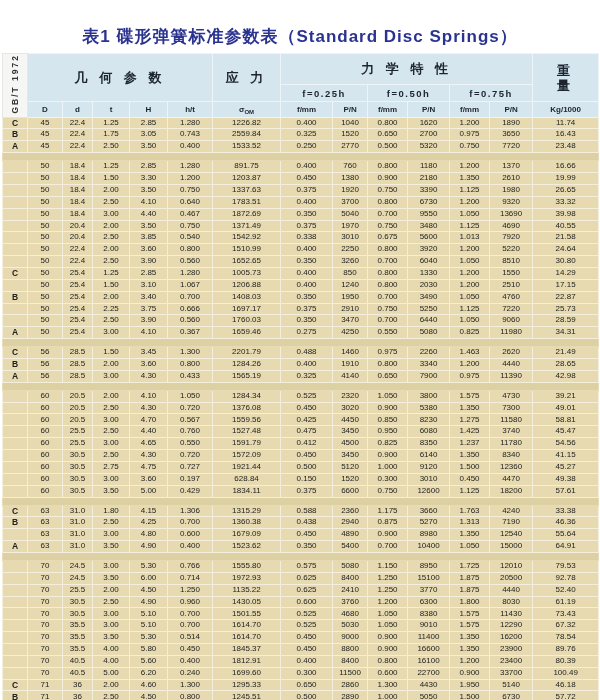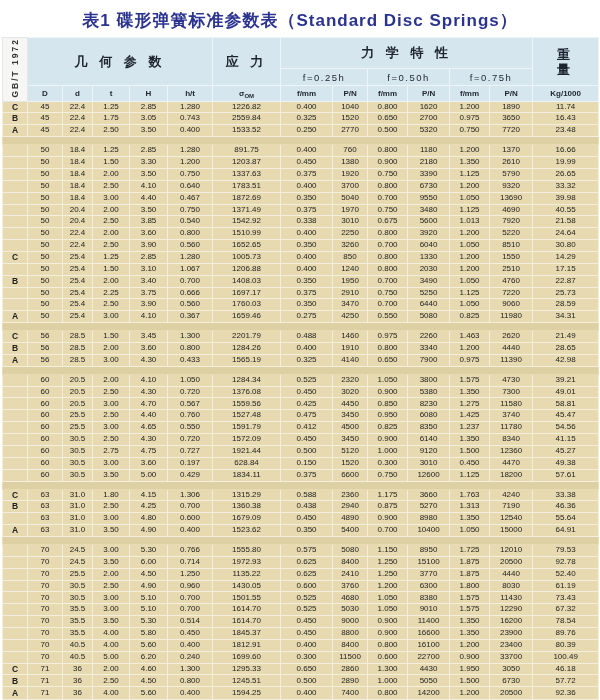--- a/index.html
+++ b/index.html
@@ -3,38 +3,38 @@
 <meta charset="utf-8">
 <style>
   html,body{margin:0;padding:0;}
   body{
     width:600px;height:700px;overflow:hidden;background:#fdfdfb;
     font-family:"Liberation Sans","DejaVu Sans",sans-serif;
     -webkit-font-smoothing:antialiased;
   }
   .page{width:600px;height:700px;background:#fff;}
   .title{
-    text-align:center;padding:9px 0 5px 0;
+    text-align:center;padding:25px 0 5px 0;
     font-size:17px;font-weight:bold;color:#2a3390;letter-spacing:1px;
   }
   table{
     border-collapse:collapse;table-layout:fixed;
     width:596px;margin:0 2px;height:658px;
   }
   th,td{
     padding:0;text-align:center;vertical-align:middle;
     overflow:hidden;white-space:nowrap;
   }
   
   thead th{
     background:#d6e6ef;color:#1c2430;border:1px solid #eef5f9;
     font-weight:bold;
   }
   tr.h1 th{font-size:13px;letter-spacing:4px;height:28px;}
-  tr.h2 th{font-size:9.5px;letter-spacing:1.5px;height:15px;font-weight:normal;}
+  tr.h2 th{font-size:9.5px;letter-spacing:1.5px;height:15px;font-weight:bold;}
   tr.h3 th{font-size:8px;height:13px;letter-spacing:0;font-weight:bold;}
   th.gbt{background:#f6f7f5;border:1px solid #e4e7e4;}
   .vtext{
     writing-mode:vertical-rl;transform:rotate(180deg);
     font-size:8.5px;letter-spacing:2px;color:#333;font-weight:bold;display:inline-block;
   }
   th.weight{font-size:13px;letter-spacing:0;line-height:15px;}
   .sigma-sub{font-size:6px;vertical-align:-2px;}
   
   tbody td{
@@ -186,21 +186,21 @@
           <td>18.4</td>
           <td>2.00</td>
           <td>3.50</td>
           <td>0.750</td>
           <td>1337.63</td>
           <td>0.375</td>
           <td>1920</td>
           <td>0.750</td>
           <td>3390</td>
           <td>1.125</td>
-          <td>5790</td>
+          <td>1980</td>
           <td>26.65</td>
         </tr>
         <tr>
           <td class="marker"></td>
           <td>50</td>
           <td>18.4</td>
           <td>2.50</td>
           <td>4.10</td>
           <td>0.640</td>
           <td>1783.51</td>
@@ -822,21 +822,21 @@
           <td>36</td>
           <td>2.00</td>
           <td>4.60</td>
           <td>1.300</td>
           <td>1295.33</td>
           <td>0.650</td>
           <td>2860</td>
           <td>1.300</td>
           <td>4430</td>
           <td>1.950</td>
-          <td>3050</td>
+          <td>5140</td>
           <td>46.18</td>
         </tr>
         <tr>
           <td class="marker">B</td>
           <td>71</td>
           <td>36</td>
           <td>2.50</td>
           <td>4.50</td>
           <td>0.800</td>
           <td>1245.51</td>

